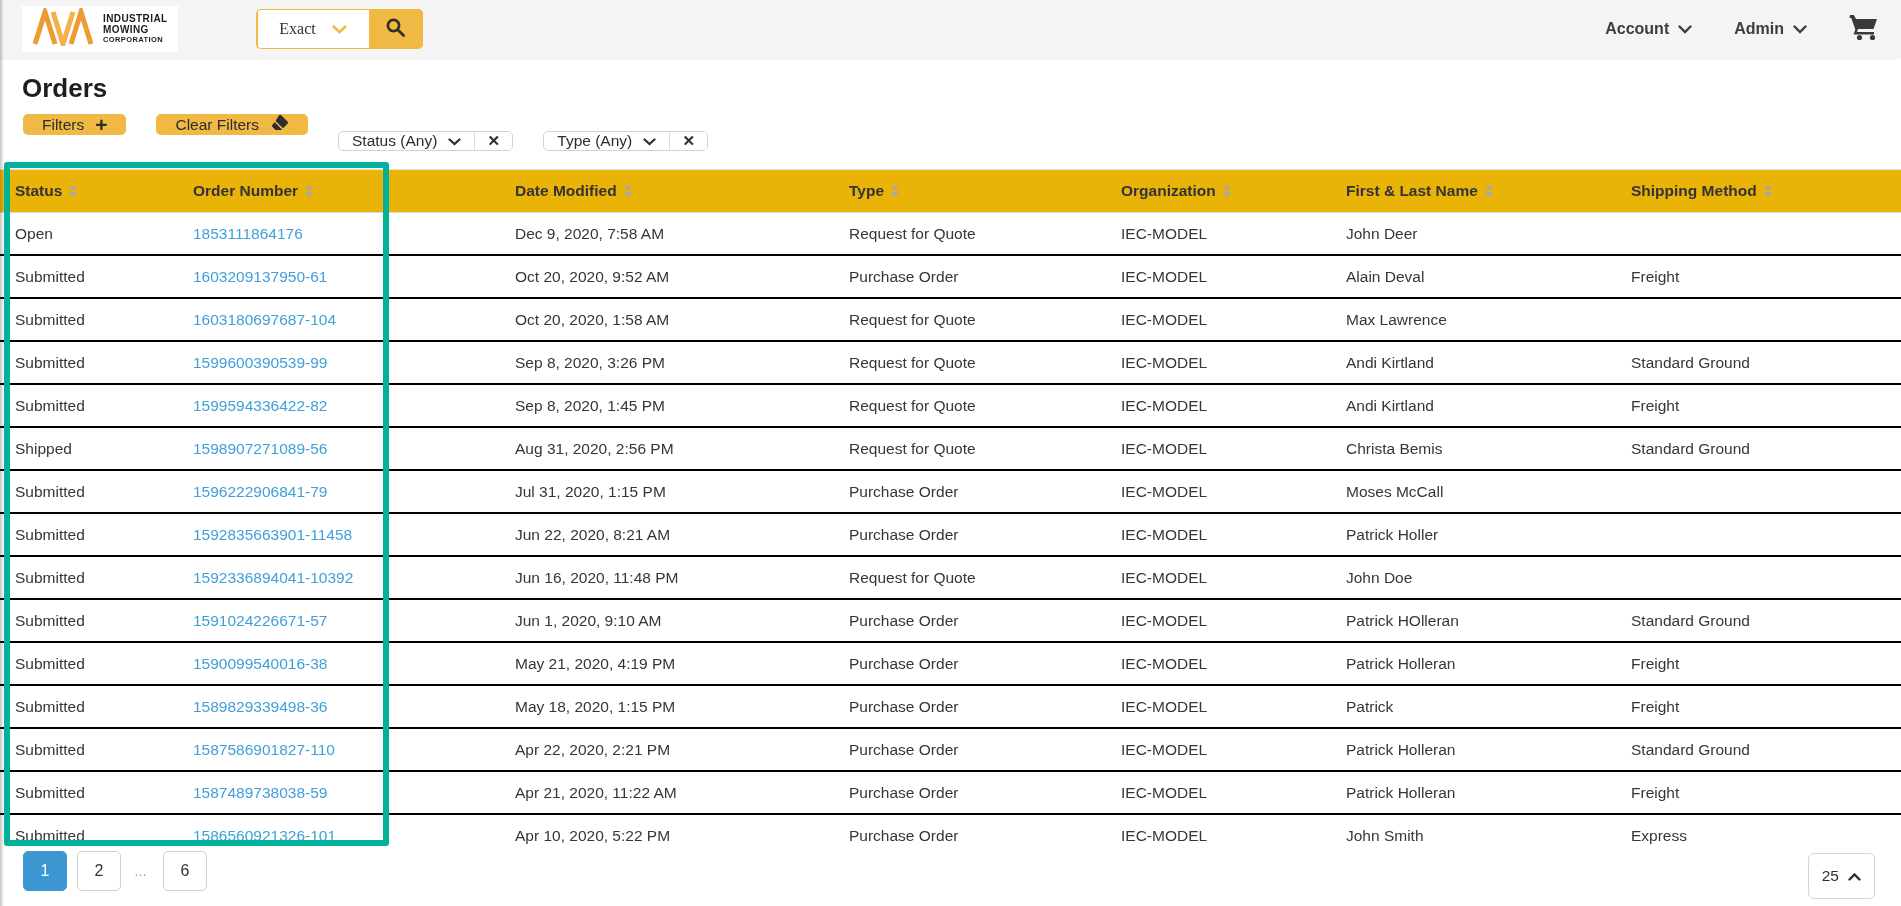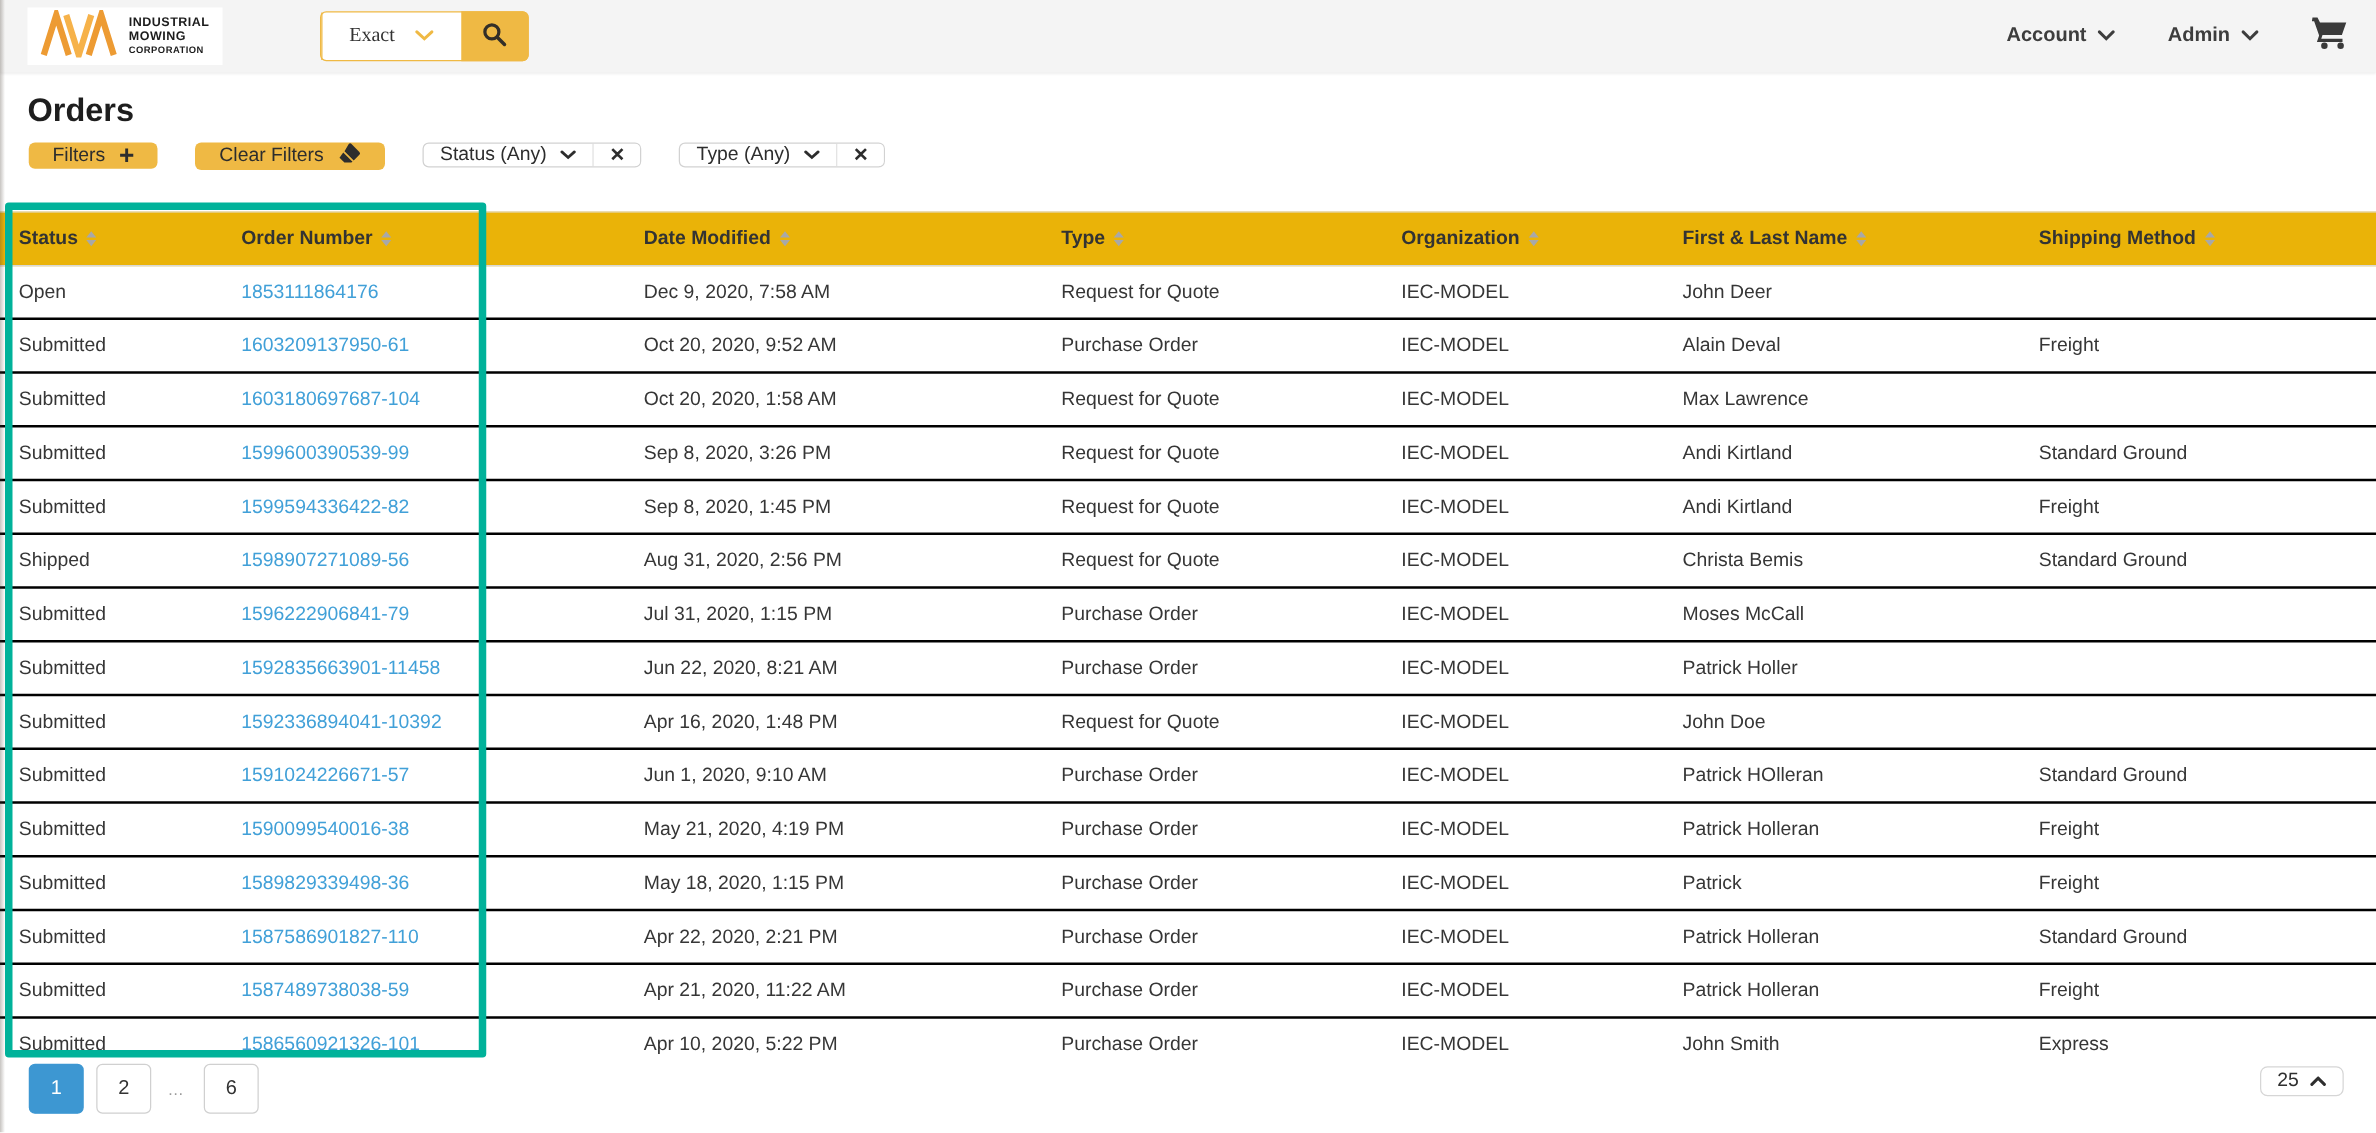--- a/index.html
+++ b/index.html
@@ -33,21 +33,21 @@
   .nav-item { display:flex; align-items:center; gap:9px; cursor:pointer;font-weight:bold; }
   .cart { cursor:pointer; display:flex; }
 
   
   .page-title { margin:15px 0 10px 22px; font-size:26px; font-weight:700; color:#1e1e1e; }
   .filter-bar { display:flex; gap:30px; margin-left:23px; height:40px; align-items:flex-start; }
   .btn-amber { background:#efb944; border:none; border-radius:5px; padding:0 19px;
     font-size:15.5px; color:#2d2d2d; display:flex; align-items:center; gap:11px;
     font-family:inherit; cursor:pointer; }
   .plus-glyph { font-size:21px; font-weight:700; line-height:1; }
-  .chip { display:flex; background:#fff; border:1px solid #d2d2d2; border-radius:5px; overflow:hidden; }
+  .chip { display:flex; background:#fff; border:1px solid #d2d2d2; border-radius:5px; overflow:hidden;margin-top:17px; }
   .chip-main { padding:0 13px; display:flex; align-items:center; gap:11px; font-size:15.5px;
     color:#2d2d2d; border-right:1px solid #dcdcdc; cursor:pointer; }
   .chip-x { width:37px; display:flex; align-items:center; justify-content:center;
     font-size:15px; font-weight:700; color:#2d2d2d; background:#fff; border:none; cursor:pointer; }
 
   
   .table-wrap { margin-top:15px; height:679px; overflow:hidden; }
   .thead-row, .tr { display:grid;
     grid-template-columns:178px 322px 334px 272px 225px 285px 1fr;
     align-items:center; padding-left:15px; }
@@ -66,21 +66,21 @@
   .highlight-box { position:absolute; left:4px; top:162px; width:385px; height:684px;
     border:6px solid #00b29a; border-radius:3px; pointer-events:none; z-index:6; }
 
   
   .pagination { position:absolute; left:23px; top:851px; display:flex; gap:10px; align-items:center; z-index:7; }
   .page-btn { width:44px; height:40px; border-radius:5px; border:1px solid #d0d0d0; background:#fff;
     font-size:16px; color:#333; display:flex; align-items:center; justify-content:center;
     font-family:inherit; cursor:pointer; }
   .page-btn.active { background:#3d97d2; border-color:#3d97d2; color:#fff; }
   .ellipsis { color:#9a9a9a; font-size:13px; letter-spacing:3px; margin:0 3px; }
-  .page-size { position:absolute; right:26px; top:853px; height:24px; padding:0 13px;
+  .page-size { position:absolute; right:26px; top:853px; height:46px; padding:0 13px;
     border:1px solid #d6d6d6; border-radius:6px; background:#fff; display:flex; align-items:center;
     gap:9px; font-size:15.5px; color:#2f2f2f; cursor:pointer; z-index:7;text-align:center; }
 </style>
 </head>
 <body>
 
 <div class="app">
   <div class="edge-strip"></div>
 
   <header class="topbar">
@@ -332,21 +332,21 @@
       <div class="td">Purchase Order</div>
       <div class="td">IEC-MODEL</div>
       <div class="td">Patrick Holler</div>
       <div class="td"></div>
     </div>
         <div class="tr">
       <div class="td">Submitted</div>
       <div class="td">
         <a class="link">1592336894041-10392</a>
       </div>
-      <div class="td">Apr 16, 2020, 1:48 PM</div>
+      <div class="td">Jun 16, 2020, 11:48 PM</div>
       <div class="td">Request for Quote</div>
       <div class="td">IEC-MODEL</div>
       <div class="td">John Doe</div>
       <div class="td"></div>
     </div>
         <div class="tr">
       <div class="td">Submitted</div>
       <div class="td">
         <a class="link">1591024226671-57</a>
       </div>

